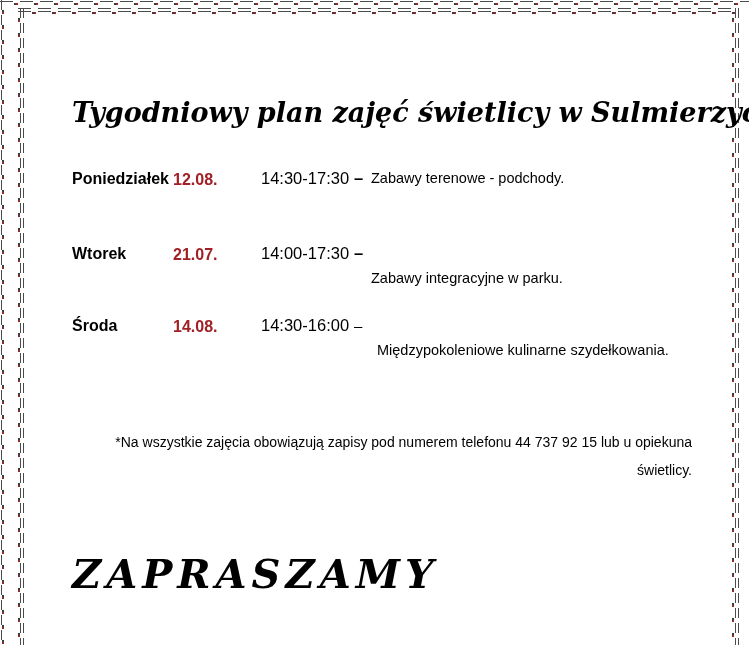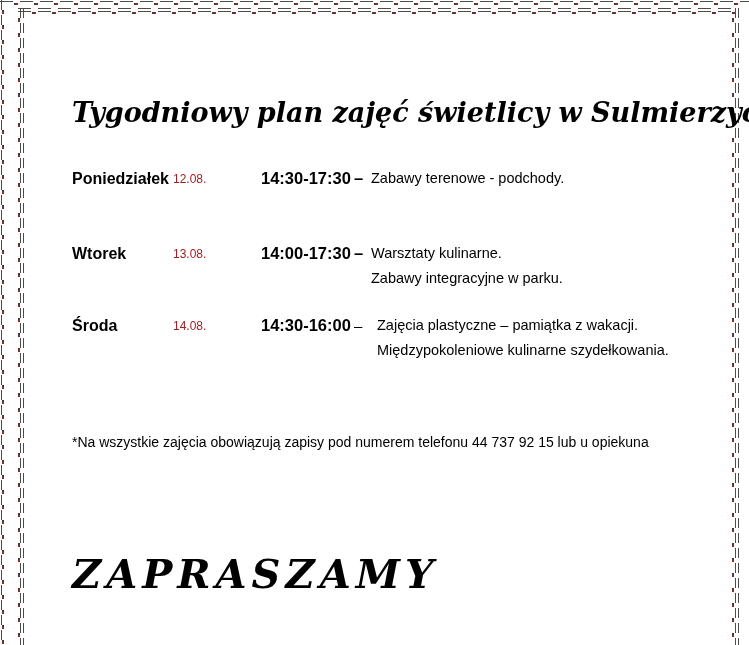--- a/index.html
+++ b/index.html
@@ -74,33 +74,33 @@
     font-size:27px; line-height:40px;
     white-space:nowrap;
   }
 
   .row { position:absolute; left:72px; right:20px; }
   .row-monday    { top:166px; }
   .row-wtorek    { top:241px; }
   .row-sroda     { top:313px; }
 
   .day  { position:absolute; left:0; top:0; font-size:16px; font-weight:bold; line-height:25px; }
-  .date { position:absolute; left:101px; top:1px; font-size:12px; font-weight:normal;
+  .date { position:absolute; left:101px; top:1px; font-size:16px; font-weight:bold;
           color:var(--accent-red,#a12025); line-height:25px; }
   .lines { position:absolute; left:189px; top:0; width:470px; }
   .line  { position:relative; height:25px; }
-  .time  { position:absolute; left:0; top:0; font-size:16.5px; font-weight:bold; line-height:25px; }
+  .time  { position:absolute; left:0; top:0; font-size:16.5px; font-weight:normal; line-height:25px; }
   .sep   { position:absolute; left:93px; top:0; font-size:15px; line-height:25px; }
   .sep.bold { font-weight:bold; font-size:16.5px; }
   .desc  { position:absolute; left:110px; top:0; font-size:14.5px; line-height:25px; white-space:nowrap; }
   .row-sroda .desc { left:116px; }
 
   .note { position:absolute; left:72px; top:428px; width:620px;
           font-size:14px; line-height:28px; }
-  .note-line { display:block; }
+  .note-line { display:block;text-align:right; }
 
   .closing {
     position:absolute; top:538px; left:72px; width:660px;
     text-align:left;
     font-family:"DejaVu Serif", serif;
     font-style:italic; font-weight:bold;
     font-size:40px; line-height:72px; letter-spacing:5px;
     white-space:nowrap;
   }
 </style>
@@ -124,50 +124,49 @@
       <div class="line">
         <span class="time">14:30-17:30</span>
         <span class="sep bold">–</span>
         <span class="desc">Zabawy terenowe - podchody.</span>
       </div>
     </div>
   </div>
 
   <div class="row row-wtorek">
     <span class="day">Wtorek</span>
-    <span class="date">13.08.</span>
+    <span class="date">21.07.</span>
     <div class="lines">
       <div class="line">
         <span class="time">14:00-17:30</span>
         <span class="sep bold">–</span>
-        <span class="desc">Warsztaty kulinarne.</span>
       </div>
       <div class="line">
         <span class="time"></span>
         <span class="sep"></span>
         <span class="desc">Zabawy integracyjne w parku.</span>
       </div>
     </div>
   </div>
 
   <div class="row row-sroda">
     <span class="day">Środa</span>
     <span class="date">14.08.</span>
     <div class="lines">
       <div class="line">
         <span class="time">14:30-16:00</span>
         <span class="sep">–</span>
-        <span class="desc">Zajęcia plastyczne – pamiątka z wakacji.</span>
       </div>
       <div class="line">
         <span class="sep"></span>
         <span class="desc">Międzypokoleniowe kulinarne szydełkowania.</span>
       </div>
     </div>
   </div>
 
   <div class="note">
     <span class="note-line">*Na wszystkie zajęcia obowiązują zapisy pod numerem telefonu 44 737 92 15 lub u opiekuna</span>
+    <span class="note-line">świetlicy.</span>
   </div>
 
   <div class="closing">ZAPRASZAMY</div>
 
 </div>
 
 </body></html>

